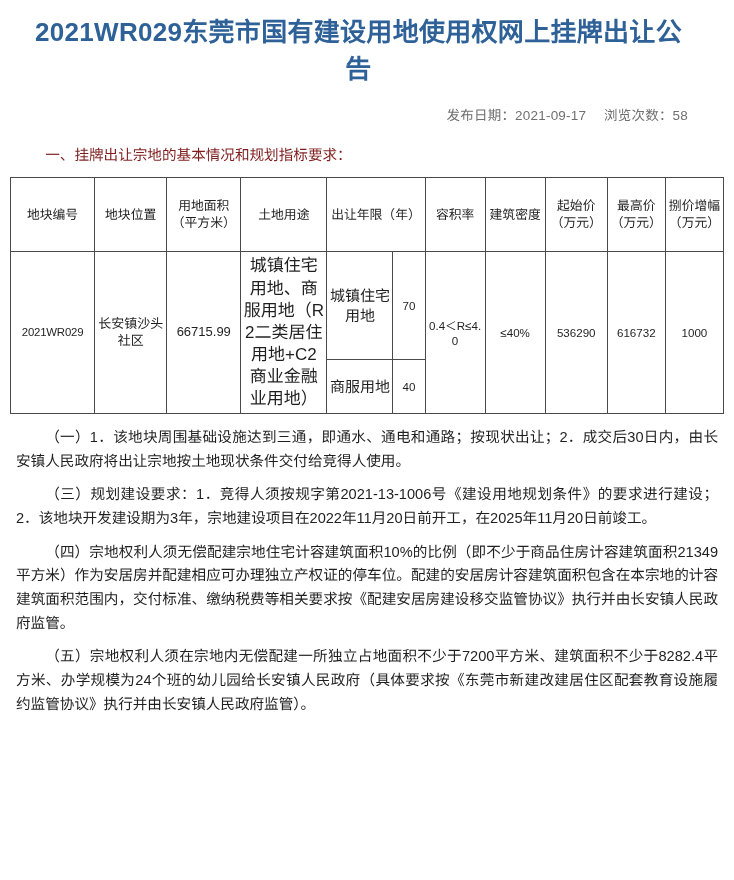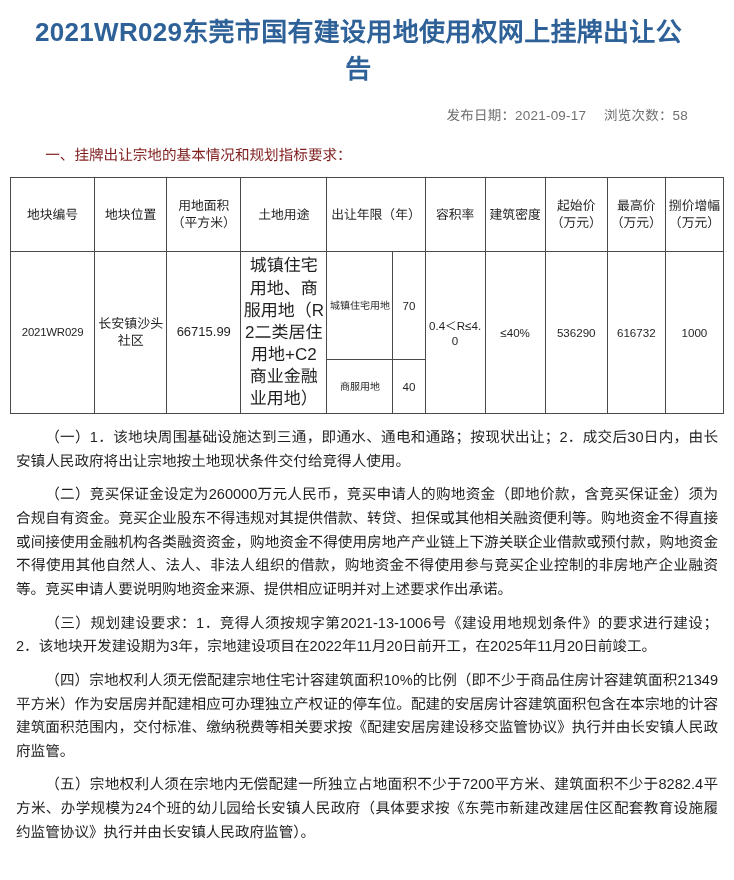--- a/index.html
+++ b/index.html
@@ -104,21 +104,21 @@
   .cell-loc { font-size: 13px; line-height: 1.55; }
   .cell-area { font-size: 13px; }
   .cell-use {
     font-size: 17px;
     line-height: 1.5;
     text-align: justify;
     text-justify: inter-ideograph;
     padding-left: 3px;
     padding-right: 3px;
   }
-  .cell-term-label { font-size: 10px; line-height: 1.35; }
+  .cell-term-label { font-size: 15px; line-height: 1.35; }
   .cell-num { font-size: 11.6px; }
   .cell-far { font-size: 11.6px; line-height: 1.5; }
   .row-data td { height: 100px; }
   .subcell { height: 50px; }
 
   
   col.c-code { width: 84px; }
   col.c-loc  { width: 72px; }
   col.c-area { width: 74px; }
   col.c-use  { width: 86px; }
@@ -200,20 +200,19 @@
         <tr>
           <td class="cell-term-label subcell">商服用地</td>
           <td class="cell-num subcell">40</td>
         </tr>
       </tbody>
     </table>
   </div>
 
   <div class="body-wrap" style="margin-top:0;">
     <p class="para tight">（一）1．该地块周围基础设施达到三通，即通水、通电和通路；按现状出让；2．成交后30日内，由长安镇人民政府将出让宗地按土地现状条件交付给竞得人使用。</p>
-    <p class="para tight">（二）竞买保证金设定为260000万元人民币，竞买申请人的购地资金（即地价款，含竞买保证金）须为合规自有资金。竞买企业股东不得违规对其提供借款、转贷、担保或其他相关融资便利等。购地资金不得直接或间接使用金融机构各类融资资金，购地资金不得使用房地产产业链上下游关联企业借款或预付款，购地资金不得使用其他自然人、法人、非法人组织的借款，购地资金不得使用参与竞买企业控制的非房地产企业融资等。竞买申请人要说明购地资金来源、提供相应证明并对上述要求作出承诺。</p>
     <p class="para tight">（三）规划建设要求：1．竞得人须按规字第2021-13-1006号《建设用地规划条件》的要求进行建设；2．该地块开发建设期为3年，宗地建设项目在2022年11月20日前开工，在2025年11月20日前竣工。</p>
     <p class="para tight">（四）宗地权利人须无偿配建宗地住宅计容建筑面积10%的比例（即不少于商品住房计容建筑面积21349平方米）作为安居房并配建相应可办理独立产权证的停车位。配建的安居房计容建筑面积包含在本宗地的计容建筑面积范围内，交付标准、缴纳税费等相关要求按《配建安居房建设移交监管协议》执行并由长安镇人民政府监管。</p>
     <p class="para tight">（五）宗地权利人须在宗地内无偿配建一所独立占地面积不少于7200平方米、建筑面积不少于8282.4平方米、办学规模为24个班的幼儿园给长安镇人民政府（具体要求按《东莞市新建改建居住区配套教育设施履约监管协议》执行并由长安镇人民政府监管）。</p>
 
   </div>
 
 </div>
 
 </body></html>

